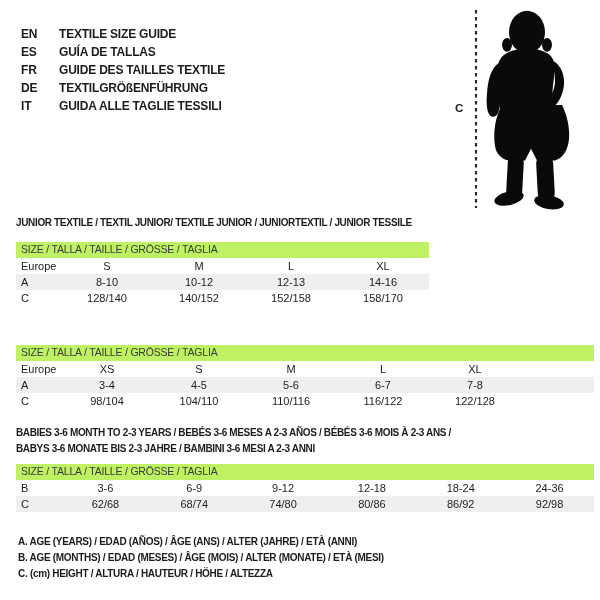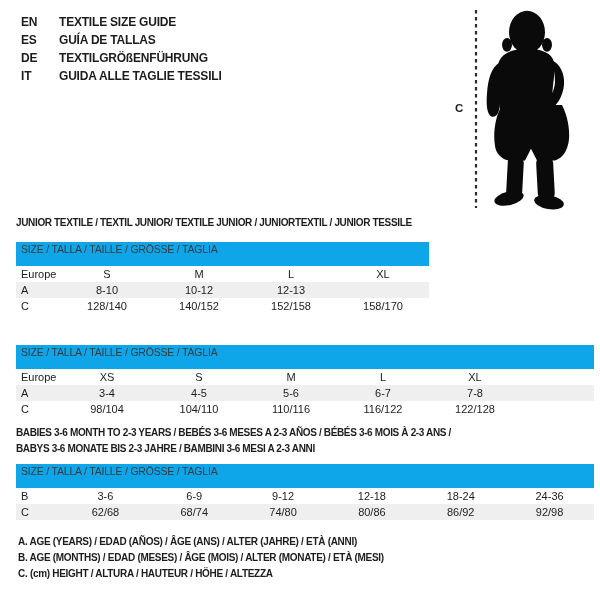--- a/index.html
+++ b/index.html
@@ -1,32 +1,32 @@
 <!DOCTYPE html>
 <html><head>
 <meta charset="utf-8">
 <style>
   html,body{margin:0;padding:0;background:#ffffff;}
   .canvas{
     position:relative;width:600px;height:600px;background:#ffffff;overflow:hidden;
     font-family:"Liberation Sans","DejaVu Sans",sans-serif;color:#1c1c1c;
   }
   
-  .languages{position:absolute;left:21px;top:13px;}
+  .languages{position:absolute;left:21px;top:25px;}
   .lang-row{display:flex;height:18px;line-height:18px;font-size:12px;font-weight:bold;letter-spacing:-0.2px;}
   .lang-code{width:38px;}
   
   .dash-line{position:absolute;left:474px;top:10px;width:4px;height:198px;}
   .measure-label{position:absolute;left:455px;top:102px;font-size:11.5px;font-weight:bold;}
   .baby-svg{position:absolute;left:478px;top:6px;}
   
   .sec-heading{position:absolute;left:16px;font-size:10px;font-weight:bold;letter-spacing:-0.35px;line-height:15px;white-space:nowrap;text-align:center;}
   
   .tbl{position:absolute;left:16px;font-size:11px;}
-  .tbl-bar{height:24px;line-height:14px;background:#0ea5e9;color:#3a3a3a;padding-left:5px;font-size:10.5px;letter-spacing:-0.2px;}
+  .tbl-bar{height:16px;line-height:14px;background:#bef264;color:#3a3a3a;padding-left:5px;font-size:10.5px;letter-spacing:-0.2px;}
   .tbl-row{display:flex;height:16px;line-height:16px;}
   .tbl-row.stripe{background:#efefef;}
   .lbl{width:45px;padding-left:5px;box-sizing:border-box;}
   .cell{width:92px;text-align:center;}
   .cell-b{flex:1;text-align:center;}
   
   .legend{position:absolute;left:18px;top:534px;}
   .legend-line{height:16px;line-height:16px;font-size:10px;font-weight:bold;letter-spacing:-0.3px;white-space:nowrap;}
 </style>
 </head>
@@ -35,20 +35,24 @@
 <div class="canvas">
 
   <div class="languages">
     <div class="lang-row">
       <span class="lang-code">EN</span>
       <span class="lang-label">TEXTILE SIZE GUIDE</span>
     </div>
     <div class="lang-row">
       <span class="lang-code">ES</span>
       <span class="lang-label">GUÍA DE TALLAS</span>
+    </div>
+    <div class="lang-row">
+      <span class="lang-code">FR</span>
+      <span class="lang-label">GUIDE DES TAILLES TEXTILE</span>
     </div>
     <div class="lang-row">
       <span class="lang-code">DE</span>
       <span class="lang-label">TEXTILGRÖßENFÜHRUNG</span>
     </div>
     <div class="lang-row">
       <span class="lang-code">IT</span>
       <span class="lang-label">GUIDA ALLE TAGLIE TESSILI</span>
     </div>
   </div>
@@ -80,20 +84,21 @@
       <span class="cell">S</span>
       <span class="cell">M</span>
       <span class="cell">L</span>
       <span class="cell">XL</span>
     </div>
     <div class="tbl-row stripe">
       <span class="lbl">A</span>
       <span class="cell">8-10</span>
       <span class="cell">10-12</span>
       <span class="cell">12-13</span>
+      <span class="cell">14-16</span>
     </div>
     <div class="tbl-row">
       <span class="lbl">C</span>
       <span class="cell">128/140</span>
       <span class="cell">140/152</span>
       <span class="cell">152/158</span>
       <span class="cell">158/170</span>
     </div>
   </div>
 

